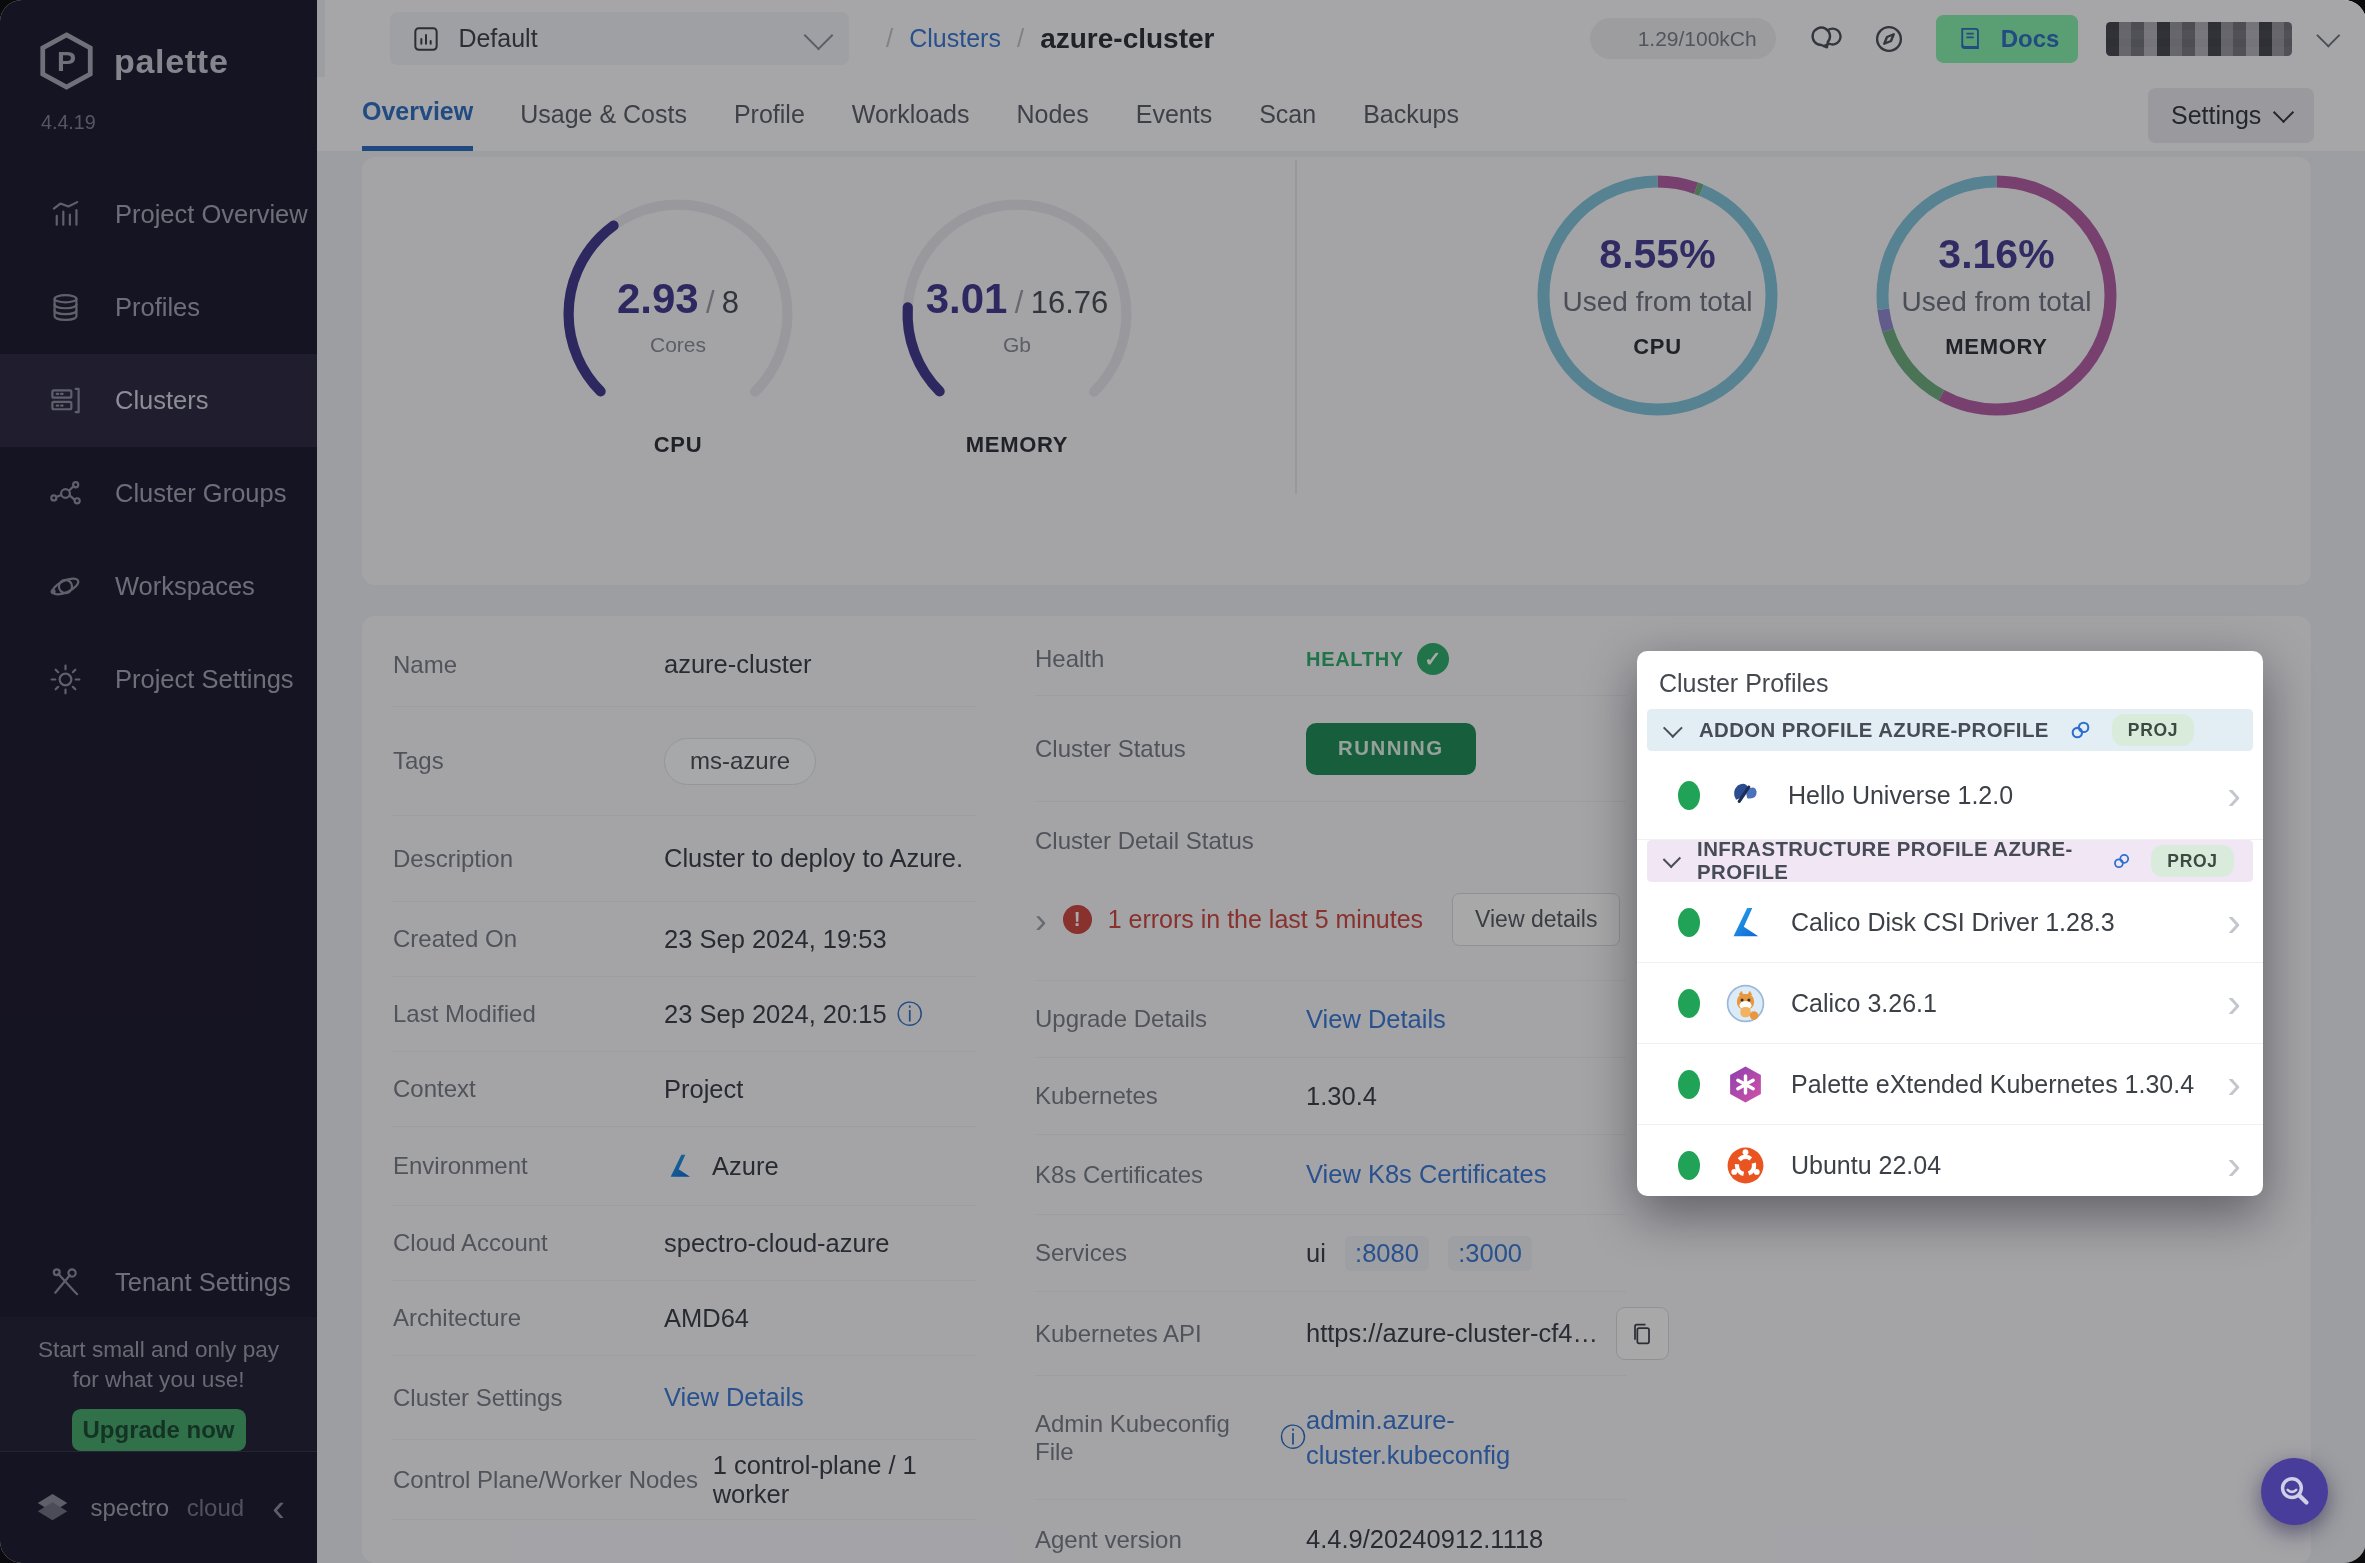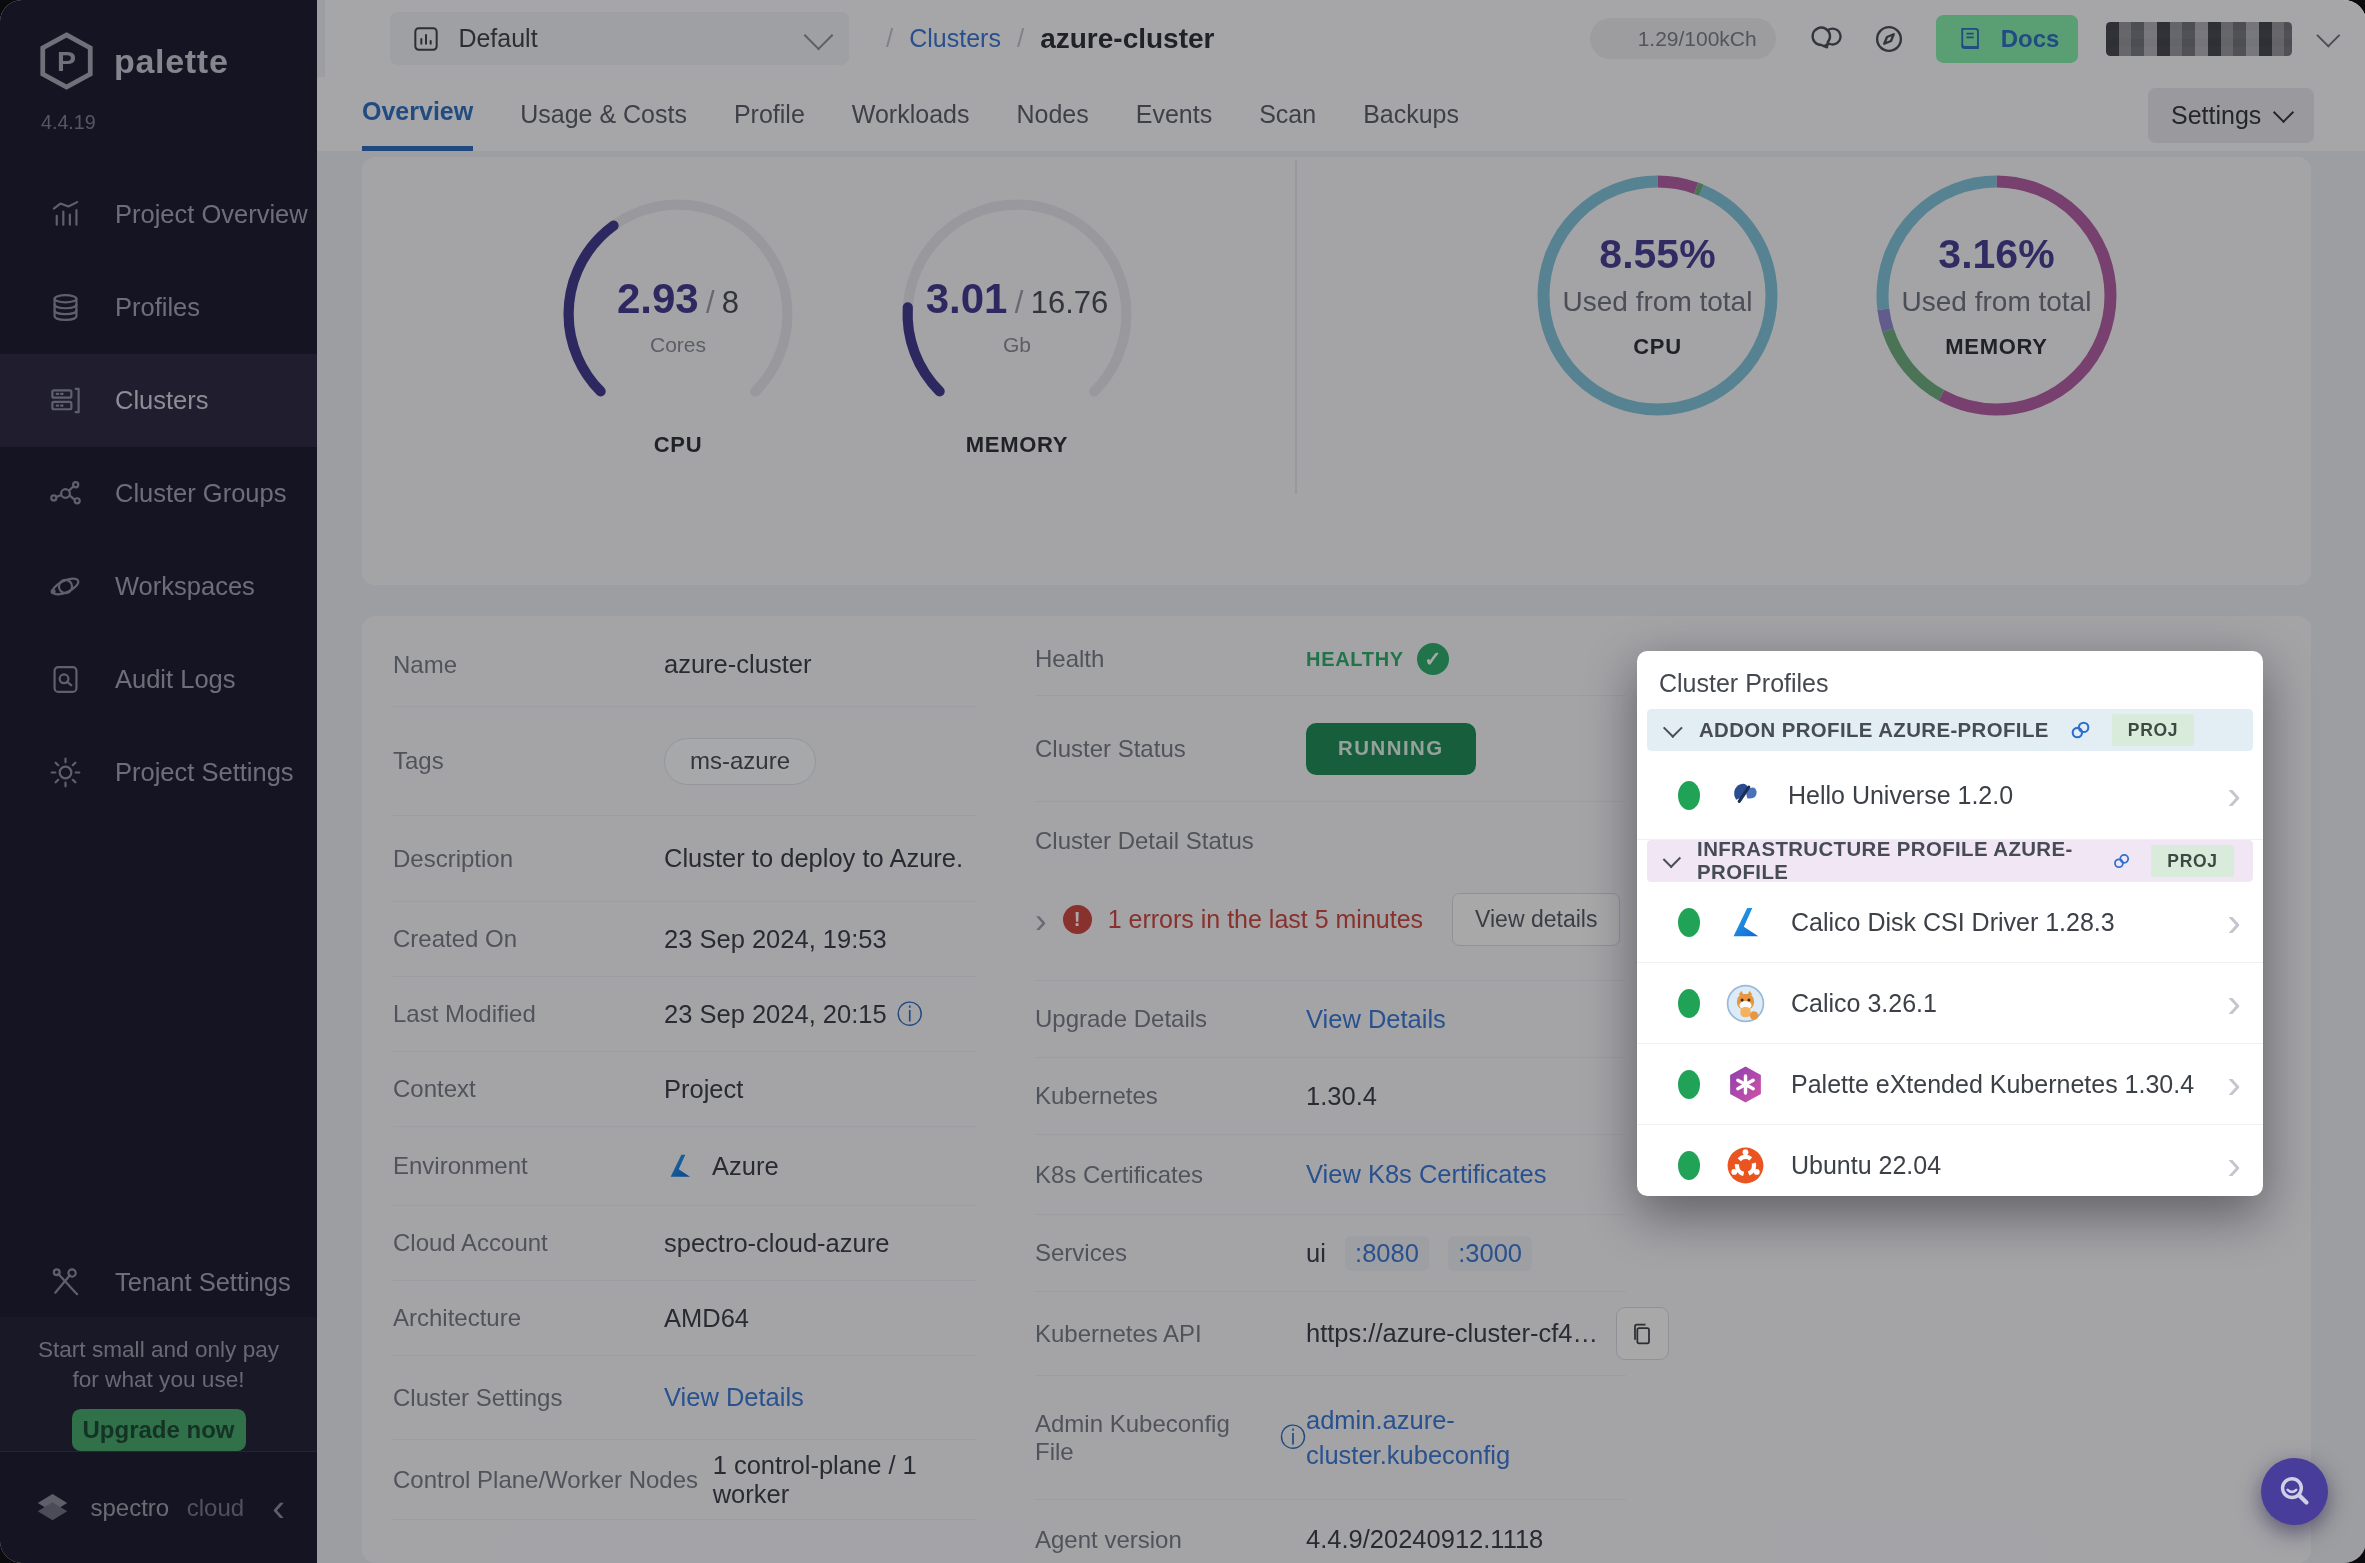--- a/index.html
+++ b/index.html
@@ -114,21 +114,21 @@
 
   
   .dim{position:absolute;inset:0;background:rgba(8,8,12,0.35);z-index:40;}
   .panel{position:absolute;left:1637px;top:651px;width:626px;height:545px;background:#ffffff;border-radius:10.2px;box-shadow:0 17.5px 51px rgba(10,10,20,.45);z-index:50;box-sizing:border-box;}
   .panel-title{padding:17.5px 0 0 22px;font-size:25px;color:#44484f;}
   .psec{margin:11.7px 10.2px 0 10.2px;height:42px;border-radius:4.4px;display:flex;align-items:center;gap:19px;padding:0 19px;box-sizing:border-box;cursor:pointer;}
   .psec-addon{background:#e2edf4;}
   .psec-infra{background:#f0e6f4;margin-top:0;}
   .psec .chev{width:11.7px;height:11.7px;border-width:2.2px;border-color:#4a4e57;margin-top:-4.4px;}
   .psec-name{font-size:20.4px;font-weight:700;letter-spacing:0.4px;color:#474b55;}
-  .badge{background:#d9ecdc;color:#3c4a41;font-size:17.5px;font-weight:700;border-radius:2px;padding:5.8px 16px;letter-spacing:0.7px;}
+  .badge{background:#d9ecdc;color:#3c4a41;font-size:17.5px;font-weight:700;border-radius:12px;padding:5.8px 16px;letter-spacing:0.7px;}
   .prow{display:flex;align-items:center;gap:25px;padding:0 22px 0 41px;border-bottom:1.5px solid #f0f0f4;cursor:pointer;}
   .prow-hello{height:88px;}
   .prow-infra{height:80px;}
   .pdot{width:22px;height:29px;border-radius:50%;background:#21a357;flex:0 0 22px;}
   .pname{font-size:25px;color:#3c4047;}
   .pchev{margin-left:auto;font-size:41px;color:#c3c6cd;line-height:0.5;}
   .fab{position:absolute;left:2261px;top:1458px;width:67px;height:67px;border-radius:50%;background:#493d9b;z-index:60;display:flex;align-items:center;justify-content:center;cursor:pointer;box-shadow:0 7.3px 22px rgba(20,10,60,.5);}
 </style>
 </head>
 <body>
@@ -181,28 +181,20 @@
           </svg>
         <span class="lab">Cluster Groups</span>
       </div>
       <div class="nav-item">
         <svg class="sb-icon" viewBox="0 0 48 48">
             <circle cx="24" cy="24" r="9"></circle>
             <ellipse cx="24" cy="24" rx="19" ry="8" transform="rotate(-25 24 24)"></ellipse>
             <circle cx="7" cy="31" r="2"></circle>
           </svg>
         <span class="lab">Workspaces</span>
-      </div>
-      <div class="nav-item">
-        <svg class="sb-icon" viewBox="0 0 48 48">
-            <rect x="9" y="7" width="30" height="34" rx="5"></rect>
-            <circle cx="22" cy="23" r="6"></circle>
-            <path d="M26 27 L32 32"></path>
-          </svg>
-        <span class="lab">Audit Logs</span>
       </div>
       <div class="nav-item">
         <svg class="sb-icon" viewBox="0 0 48 48">
             <circle cx="24" cy="24" r="8"></circle>
             <path d="M24 10 V5 M24 43 V38 M38 24 H43 M5 24 H10 M34 14 L37.5 10.5 M10.5 37.5 L14 34 M34 34 L37.5 37.5 M10.5 10.5 L14 14"></path>
           </svg>
         <span class="lab">Project Settings</span>
       </div>
     </div>
 

